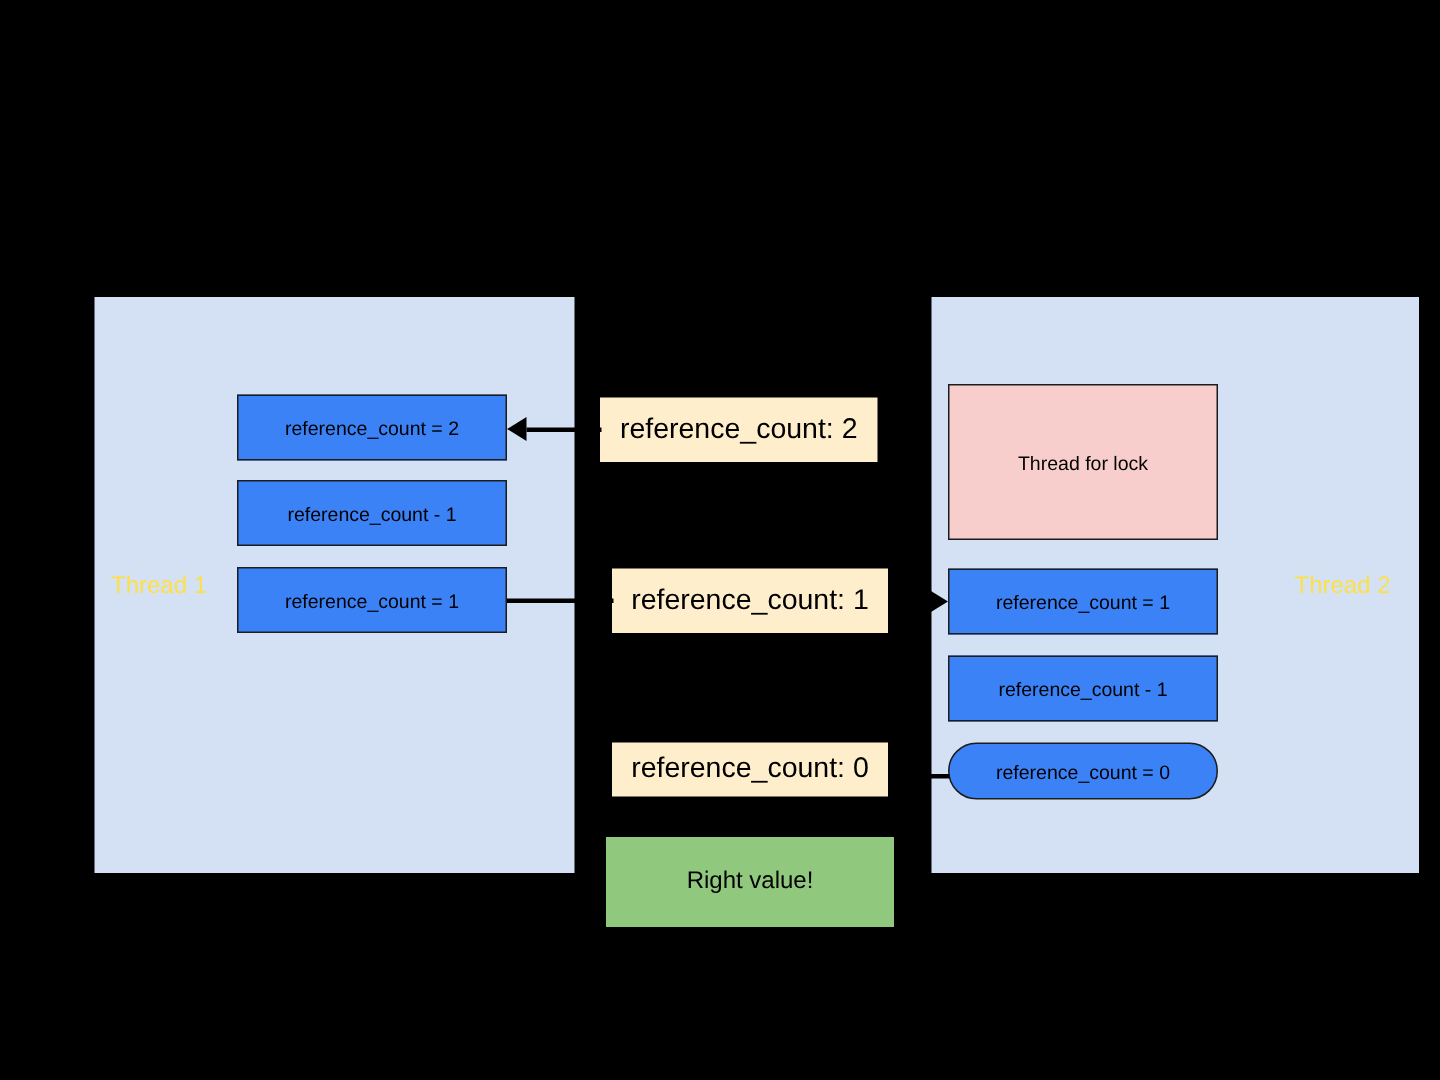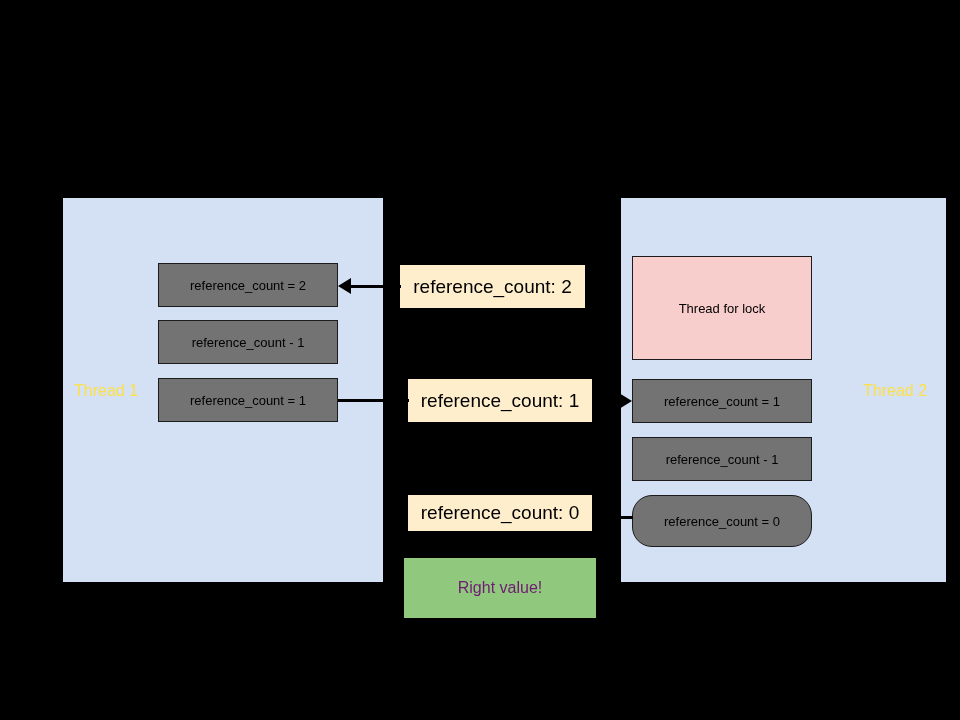--- a/index.html
+++ b/index.html
@@ -42,36 +42,36 @@
     box-sizing: border-box;
     display: flex;
     align-items: center;
     justify-content: center;
     font-size: 13px;
     color: #000000;
     text-align: center;
     white-space: nowrap;
   }
   .node.green {
-    background: #737373;
+    background: #3b82f6;
     border: 1px solid #1c1c1c;
   }
   .node.pink {
     background: #f8cecc;
     border: 1px solid #1c1c1c;
   }
   .node.yellow {
     background: #ffeecc;
     border: none;
     font-size: 19px;
   }
   .node.accent-green {
     background: #90c97e;
     border: none;
-    color: #701a75;
+    color: #000000;
     font-size: 16px;
   }
 
   
   .hline {
     position: absolute;
     height: 3px;
     background: #000000;
   }
   .arrow-left, .arrow-right {
@@ -109,21 +109,21 @@
   <div class="thread-panel abs" style="left:621px; top:198px; width:325px; height:384px;"></div>
 
   <div class="thread-label" style="left:863px; top:383px;">Thread 2</div>
 
   <div class="node pink" style="left:632px; top:256px; width:180px; height:104px;">Thread for lock</div>
 
   <div class="node green" style="left:632px; top:379px; width:180px; height:44px;">reference_count = 1</div>
 
   <div class="node green" style="left:632px; top:437px; width:180px; height:44px;">reference_count - 1</div>
 
-  <div class="node green" style="left:632px; top:495px; width:180px; height:52px;border-radius:20px;">reference_count = 0</div>
+  <div class="node green" style="left:632px; top:495px; width:180px; height:38px;border-radius:20px;">reference_count = 0</div>
 
   <div class="hline" style="left:351px; top:285px; width:50px;"></div>
   <div class="arrow-left" style="left:338px; top:278px;"></div>
 
   <div class="hline" style="left:338px; top:399px; width:71px;"></div>
 
   <div class="hline" style="left:592px; top:400px; width:27px;"></div>
   <div class="arrow-right" style="left:619px; top:393px;"></div>
 
   <div class="hline" style="left:592px; top:516px; width:41px;"></div>

